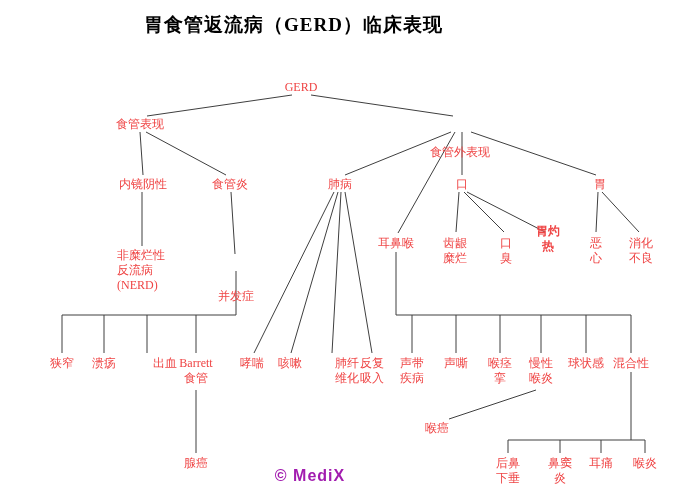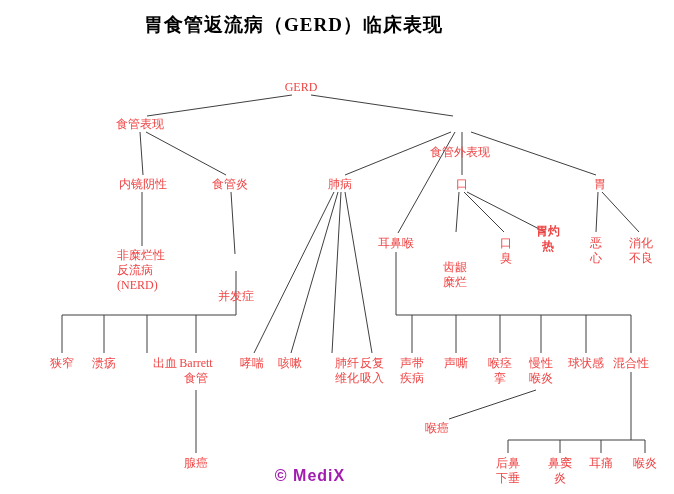--- a/index.html
+++ b/index.html
@@ -113,21 +113,21 @@
       <div class="node" style="left: 143px; top: 177px;">内镜阴性</div>
       <div class="node" style="left: 230px; top: 177px;">食管炎</div>
       <div class="node" style="left: 340px; top: 177px;">肺病</div>
       <div class="node" style="left: 462px; top: 177px;">口</div>
       <div class="node" style="left: 600px; top: 177px;">胃</div>
       <div class="node align-left" style="left: 117px; top: 248px;">非糜烂性
 反流病
 (NERD)</div>
       <div class="node" style="left: 236px; top: 256px; margin-top: 33px;">并发症</div>
       <div class="node" style="left: 396px; top: 236px;">耳鼻喉</div>
-      <div class="node" style="left: 455px; top: 236px; margin-top: 24px;">齿龈
+      <div class="node" style="left: 455px; top: 236px;">齿龈
 糜烂</div>
       <div class="node" style="left: 506px; top: 236px;">口
 臭</div>
       <div class="node" style="left: 548px; top: 224px; font-weight: bold;">胃灼
 热</div>
       <div class="node" style="left: 596px; top: 236px;">恶
 心</div>
       <div class="node" style="left: 641px; top: 236px;">消化
 不良</div>
       <div class="node" style="left: 62px; top: 356px;">狭窄</div>

